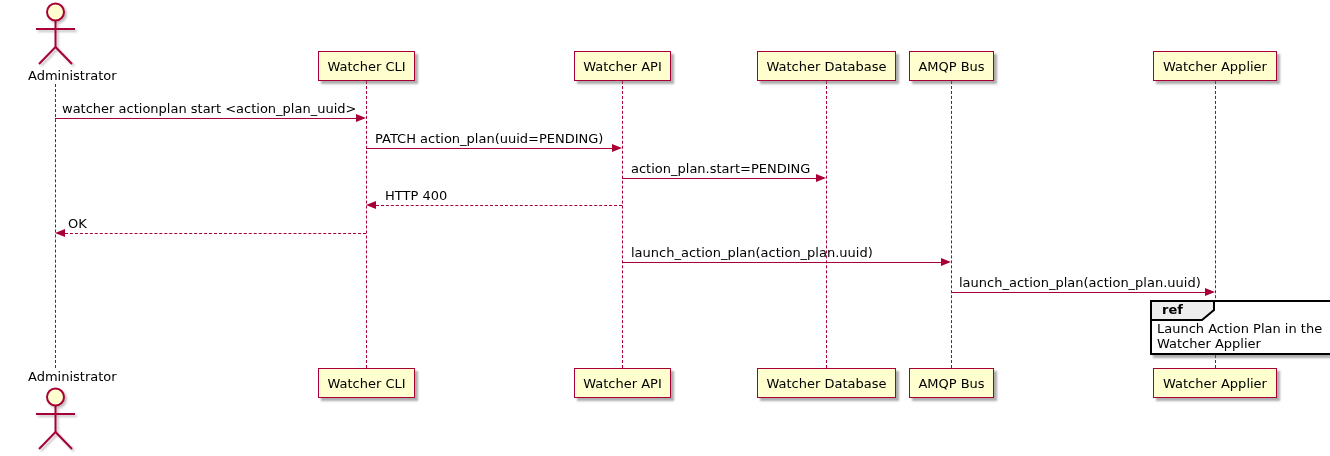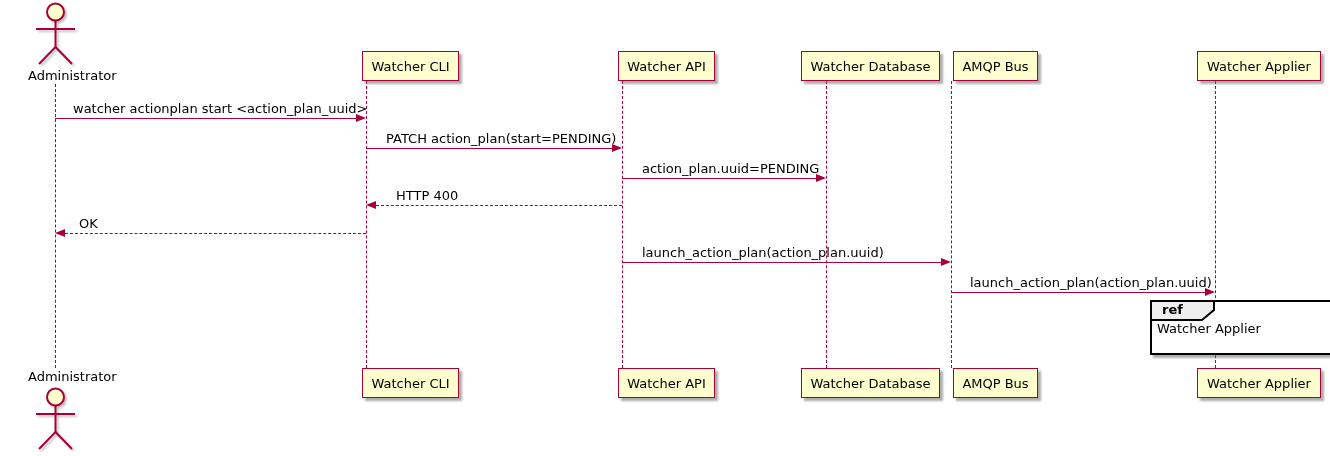--- a/index.html
+++ b/index.html
@@ -25,21 +25,20 @@
     height: 30px;
     background: #FEFECE;
     border: 1.5px solid #A80036;
     box-shadow: 3px 3px 2px rgba(105,105,105,0.55);
     display: flex;
     align-items: center;
     justify-content: center;
     font-size: 13px;
     white-space: nowrap;
     color: #000;
-    margin-left: 44px;
   }
 
   .actor-svg {
     position: absolute;
     filter: drop-shadow(2.5px 2.5px 1px rgba(0,0,0,0.25));
   }
 
   .actor-label {
     position: absolute;
     font-size: 13px;
@@ -62,21 +61,20 @@
     border-bottom: 4px solid transparent;
   }
   .arrowhead.right { border-left: 10px solid #A80036; }
   .arrowhead.left  { border-right: 10px solid #A80036; }
 
   .msg-label {
     position: absolute;
     font-size: 13px;
     white-space: nowrap;
     color: #000;
-    margin-left: 11px;
   }
 
   .ref-frame {
     position: absolute;
     left: 1150px; top: 300px;
     width: 197px; height: 55px;
     background: #ffffff;
     border: 2px solid #000000;
     box-shadow: 3px 3px 2px rgba(105,105,105,0.55);
   }
@@ -137,27 +135,27 @@
   <div class="participant" style="left:909px;  top:368px; width:85px;">AMQP Bus</div>
   <div class="participant" style="left:1153px; top:368px; width:124px;">Watcher Applier</div>
 
   <div>
     <div class="msg-label" style="left:62px; top:101px;">watcher actionplan start &lt;action_plan_uuid&gt;</div>
     <div class="msg-line" style="left:55px; top:118px; width:302px;"></div>
     <div class="arrowhead right" style="left:356px; top:114px;"></div>
   </div>
 
   <div>
-    <div class="msg-label" style="left:375px; top:131px;">PATCH action_plan(start=PENDING)</div>
+    <div class="msg-label" style="left:375px; top:131px;">PATCH action_plan(uuid=PENDING)</div>
     <div class="msg-line" style="left:366px; top:148px; width:247px;"></div>
     <div class="arrowhead right" style="left:612px; top:144px;"></div>
   </div>
 
   <div>
-    <div class="msg-label" style="left:631px; top:161px;">action_plan.uuid=PENDING</div>
+    <div class="msg-label" style="left:631px; top:161px;">action_plan.start=PENDING</div>
     <div class="msg-line" style="left:622px; top:178px; width:195px;"></div>
     <div class="arrowhead right" style="left:816px; top:174px;"></div>
   </div>
 
   <div>
     <div class="msg-label" style="left:385px; top:188px;">HTTP 400</div>
     <div class="msg-line dashed" style="left:376px; top:205px; width:246px;"></div>
     <div class="arrowhead left" style="left:366px; top:201px;"></div>
   </div>
 
@@ -178,17 +176,18 @@
     <div class="msg-line" style="left:951px; top:292px; width:254px;"></div>
     <div class="arrowhead right" style="left:1205px; top:288px;"></div>
   </div>
 
   <div class="ref-frame">
     <svg class="ref-tab-svg" width="70" height="22" viewBox="0 0 70 22">
       <path d="M1,1 H64 V10 L52,20 H1 Z" fill="#EEEEEE" stroke="#000000" stroke-width="2"></path>
     </svg>
     <div class="ref-keyword">ref</div>
     <div class="ref-body">
+      <div>Launch Action Plan in the</div>
       <div>Watcher Applier</div>
     </div>
   </div>
 
 </div>
 
 </body></html>

